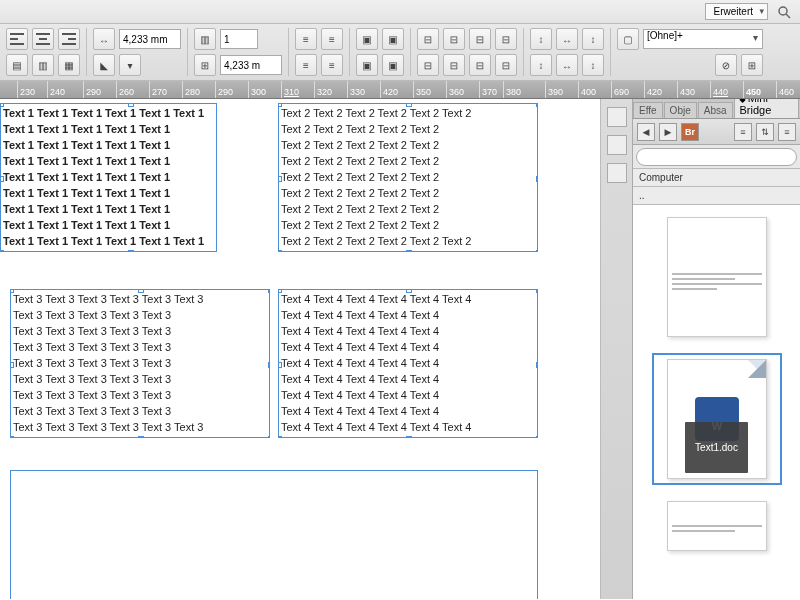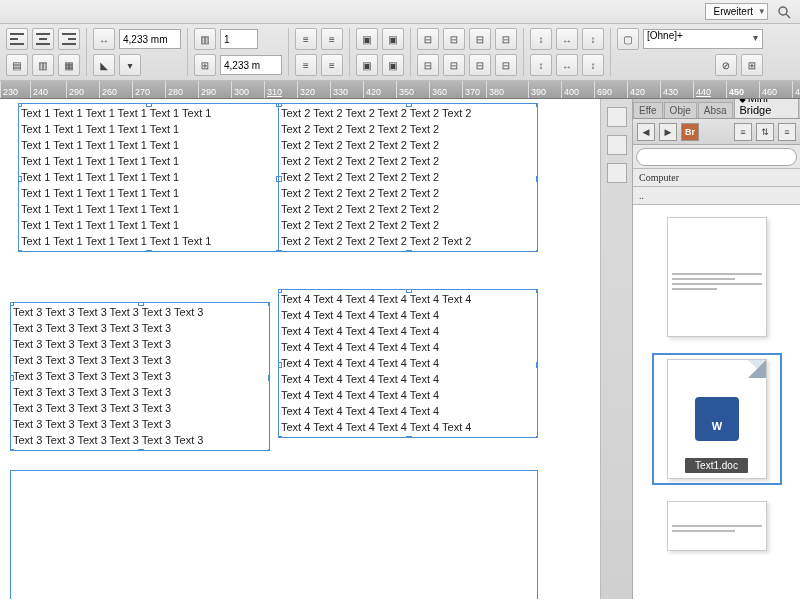--- a/index.html
+++ b/index.html
@@ -12,52 +12,52 @@
 
 .control-panel { background: linear-gradient(#e9e9e9, #dcdcdc); border-bottom: 1px solid #bbb; padding: 4px 6px; display: flex; gap: 6px; align-items: flex-start; }
 .cp-group { display: flex; flex-direction: column; gap: 4px; border-right: 1px solid #c0c0c0; padding-right: 6px; }
 .cp-row { display: flex; gap: 4px; align-items: center; }
 .cp-btn { width: 22px; height: 22px; background: linear-gradient(#f8f8f8,#e6e6e6); border: 1px solid #b5b5b5; border-radius: 2px; display: flex; align-items: center; justify-content: center; font-size: 10px; color: #444; cursor: pointer; }
 .cp-field { width: 62px; height: 20px; border: 1px solid #aaa; background: #fff; font-size: 10px; padding: 0 3px; }
 .cp-select { width: 120px; height: 20px; border: 1px solid #aaa; background: #fff; font-size: 10px; padding: 0 3px; position: relative; }
 .cp-select::after { content:'▾'; position:absolute; right:4px; top:2px; color:#555; }
 
 .ruler-bar { height: 18px; background: linear-gradient(#b8b8b8,#9f9f9f); color: #fff; border-bottom: 1px solid #777; position: relative; overflow: hidden; }
-.ruler-tick { position: absolute; top: 0; bottom: 0; border-left: 1px solid #ddd; font-size: 9px; color: #fff; padding-left: 2px; padding-top:6px; }
+.ruler-tick { position: absolute; top: 0; bottom: 0; border-left: 1px solid #ddd; font-size: 9px; color: #fff; padding-left: 2px; padding-top:6px;margin-left:17px; }
 
 .workspace { display: flex; height: calc(600px - 24px - 58px - 18px); }
 .canvas-area { flex: 1; background: #fff; position: relative; overflow: hidden; }
 .text-frame { position: absolute; border: 1px solid #4a90d9; background: #fff; font-size: 12px; line-height: 16px; color: #222; overflow: hidden; padding: 1px 2px; }
 .text-frame .line { white-space: nowrap; }
 .handle { position:absolute; width:6px; height:6px; background:#fff; border:1px solid #4a90d9; }
 .below-frame { position:absolute; border:1px solid #4a90d9; background:#fff; }
 
 .right-dock { display:flex; }
 .dock-icons { width:32px; background:linear-gradient(#dcdcdc,#d0d0d0); border-left:1px solid #bbb; display:flex; flex-direction:column; align-items:center; padding-top:8px; gap:8px; }
 .dock-icons div { width:20px; height:20px; background:#eee; border:1px solid #aaa; }
 
 .panel-stack { width: 168px; background: #d6d6d6; border-left:1px solid #aaa; display:flex; flex-direction:column; }
 .panel-tabs { display:flex; background:#c8c8c8; border-bottom:1px solid #999; height:20px; align-items:flex-end; }
 .ptab { padding:2px 5px; font-size:10px; color:#555; border:1px solid #aaa; border-bottom:none; background:#d0d0d0; margin-right:1px; }
 .ptab.active { background:#e8e8e8; color:#000; }
 .panel-toolbar { height:26px; background:linear-gradient(#e4e4e4,#d4d4d4); border-bottom:1px solid #aaa; display:flex; align-items:center; padding:0 4px; gap:4px; }
 .panel-toolbar .tb { width:18px; height:18px; background:#eee; border:1px solid #999; display:flex;align-items:center;justify-content:center;font-size:9px;color:#444;}
 .panel-search { height:24px; display:flex; align-items:center; padding:3px; border-bottom:1px solid #bbb; background:#e8e8e8;}
 .panel-search input { flex:1; height:18px; border:1px solid #aaa; border-radius:9px; padding:0 6px 0 18px; font-size:10px; background:#fff; }
-.panel-loc { padding:3px 6px; font-size:10px; color:#333; border-bottom:1px solid #bbb; background:#ececec;font-family:Liberation Serif, serif; }
+.panel-loc { padding:3px 6px; font-size:10px; color:#333; border-bottom:1px solid #bbb; background:#ececec; }
 .panel-body { flex:1; background:#fff; overflow:auto; display:flex; flex-direction:column; align-items:center; padding:6px; gap:10px;}
 
 .thumb { width:130px; border:2px solid transparent; padding:4px; display:flex; flex-direction:column; align-items:center; gap:4px; position:relative;}
 .thumb.sel { border-color:#4a90d9; }
 .thumb .page { width:100px; height:120px; background:#fff; border:1px solid #ccc; box-shadow:2px 2px 4px rgba(0,0,0,.15); position:relative; display:flex; align-items:center; justify-content:center;}
 .thumb .fold { position:absolute; top:0; right:0; width:0;height:0; border-left:18px solid transparent; border-top:18px solid #dde6ef;}
 .thumb .fold::after{ content:''; position:absolute; top:-18px; right:0; width:0;height:0; border-left:18px solid transparent; border-bottom:18px solid #9ab;}
 .word-icon { width:56px; height:56px; display:flex; align-items:center; justify-content:center;}
 .word-icon svg { width:56px; height:56px; }
-.thumb .cap { position:absolute; bottom:10px; background:rgba(60,60,60,.9); color:#fff; font-size:10px; padding:2px 10px; border-radius:1px;margin-top:32px; }
+.thumb .cap { position:absolute; bottom:10px; background:rgba(60,60,60,.9); color:#fff; font-size:10px; padding:20px 10px; border-radius:1px;margin-top:32px; }
 
 .mini-lines { width:90px; margin-top:8px; }
 .mini-lines div { height:2px; background:#bbb; margin:3px 0; }
 
 .icon-lines { width:14px; height:12px; display:flex; flex-direction:column; justify-content:space-between;}
 .icon-lines span{ height:2px; background:#555; display:block;}
 </style>
 </head>
 <body>
 
@@ -203,21 +203,21 @@
     <div class="ruler-tick" style="left: 627px;">420</div>
     <div class="ruler-tick" style="left: 660px;">430</div>
     <div class="ruler-tick" style="left: 693px; text-decoration: underline;">440</div>
     <div class="ruler-tick" style="left: 726px; font-weight: bold;">450</div>
     <div class="ruler-tick" style="left: 759px;">460</div>
     <div class="ruler-tick" style="left: 792px;">470</div>
   </div>
 
 <div class="workspace">
   <div class="canvas-area" id="canvas">
-      <div class="text-frame" style="left: 18px; top: 4px; width: 276px; height: 149px;">
+      <div class="text-frame" style="left: 0; top: 4px; width: 217px; height: 149px; font-weight: bold;">
         <div class="line">Text 1 Text 1 Text 1 Text 1 Text 1 Text 1</div>
         <div class="line">Text 1 Text 1 Text 1 Text 1 Text 1</div>
         <div class="line">Text 1 Text 1 Text 1 Text 1 Text 1</div>
         <div class="line">Text 1 Text 1 Text 1 Text 1 Text 1</div>
         <div class="line">Text 1 Text 1 Text 1 Text 1 Text 1</div>
         <div class="line">Text 1 Text 1 Text 1 Text 1 Text 1</div>
         <div class="line">Text 1 Text 1 Text 1 Text 1 Text 1</div>
         <div class="line">Text 1 Text 1 Text 1 Text 1 Text 1</div>
         <div class="line">Text 1 Text 1 Text 1 Text 1 Text 1 Text 1</div>
         <div class="handle" style="left: -3px; top: -3px;"></div>
@@ -241,21 +241,21 @@
         <div class="line">Text 2 Text 2 Text 2 Text 2 Text 2 Text 2</div>
         <div class="handle" style="left: -3px; top: -3px;"></div>
         <div class="handle" style="left: 257px; top: -3px;"></div>
         <div class="handle" style="left: -3px; top: 146px;"></div>
         <div class="handle" style="left: 257px; top: 146px;"></div>
         <div class="handle" style="left: 127px; top: -3px;"></div>
         <div class="handle" style="left: 127px; top: 146px;"></div>
         <div class="handle" style="left: -3px; top: 71.5px;"></div>
         <div class="handle" style="left: 257px; top: 71.5px;"></div>
       </div>
-      <div class="text-frame" style="left: 10px; top: 190px; width: 260px; height: 149px; margin-top: 13px;">
+      <div class="text-frame" style="left: 10px; top: 190px; width: 260px; height: 149px;">
         <div class="line">Text 3 Text 3 Text 3 Text 3 Text 3 Text 3</div>
         <div class="line">Text 3 Text 3 Text 3 Text 3 Text 3</div>
         <div class="line">Text 3 Text 3 Text 3 Text 3 Text 3</div>
         <div class="line">Text 3 Text 3 Text 3 Text 3 Text 3</div>
         <div class="line">Text 3 Text 3 Text 3 Text 3 Text 3</div>
         <div class="line">Text 3 Text 3 Text 3 Text 3 Text 3</div>
         <div class="line">Text 3 Text 3 Text 3 Text 3 Text 3</div>
         <div class="line">Text 3 Text 3 Text 3 Text 3 Text 3</div>
         <div class="line">Text 3 Text 3 Text 3 Text 3 Text 3 Text 3</div>
         <div class="handle" style="left: -3px; top: -3px;"></div>

